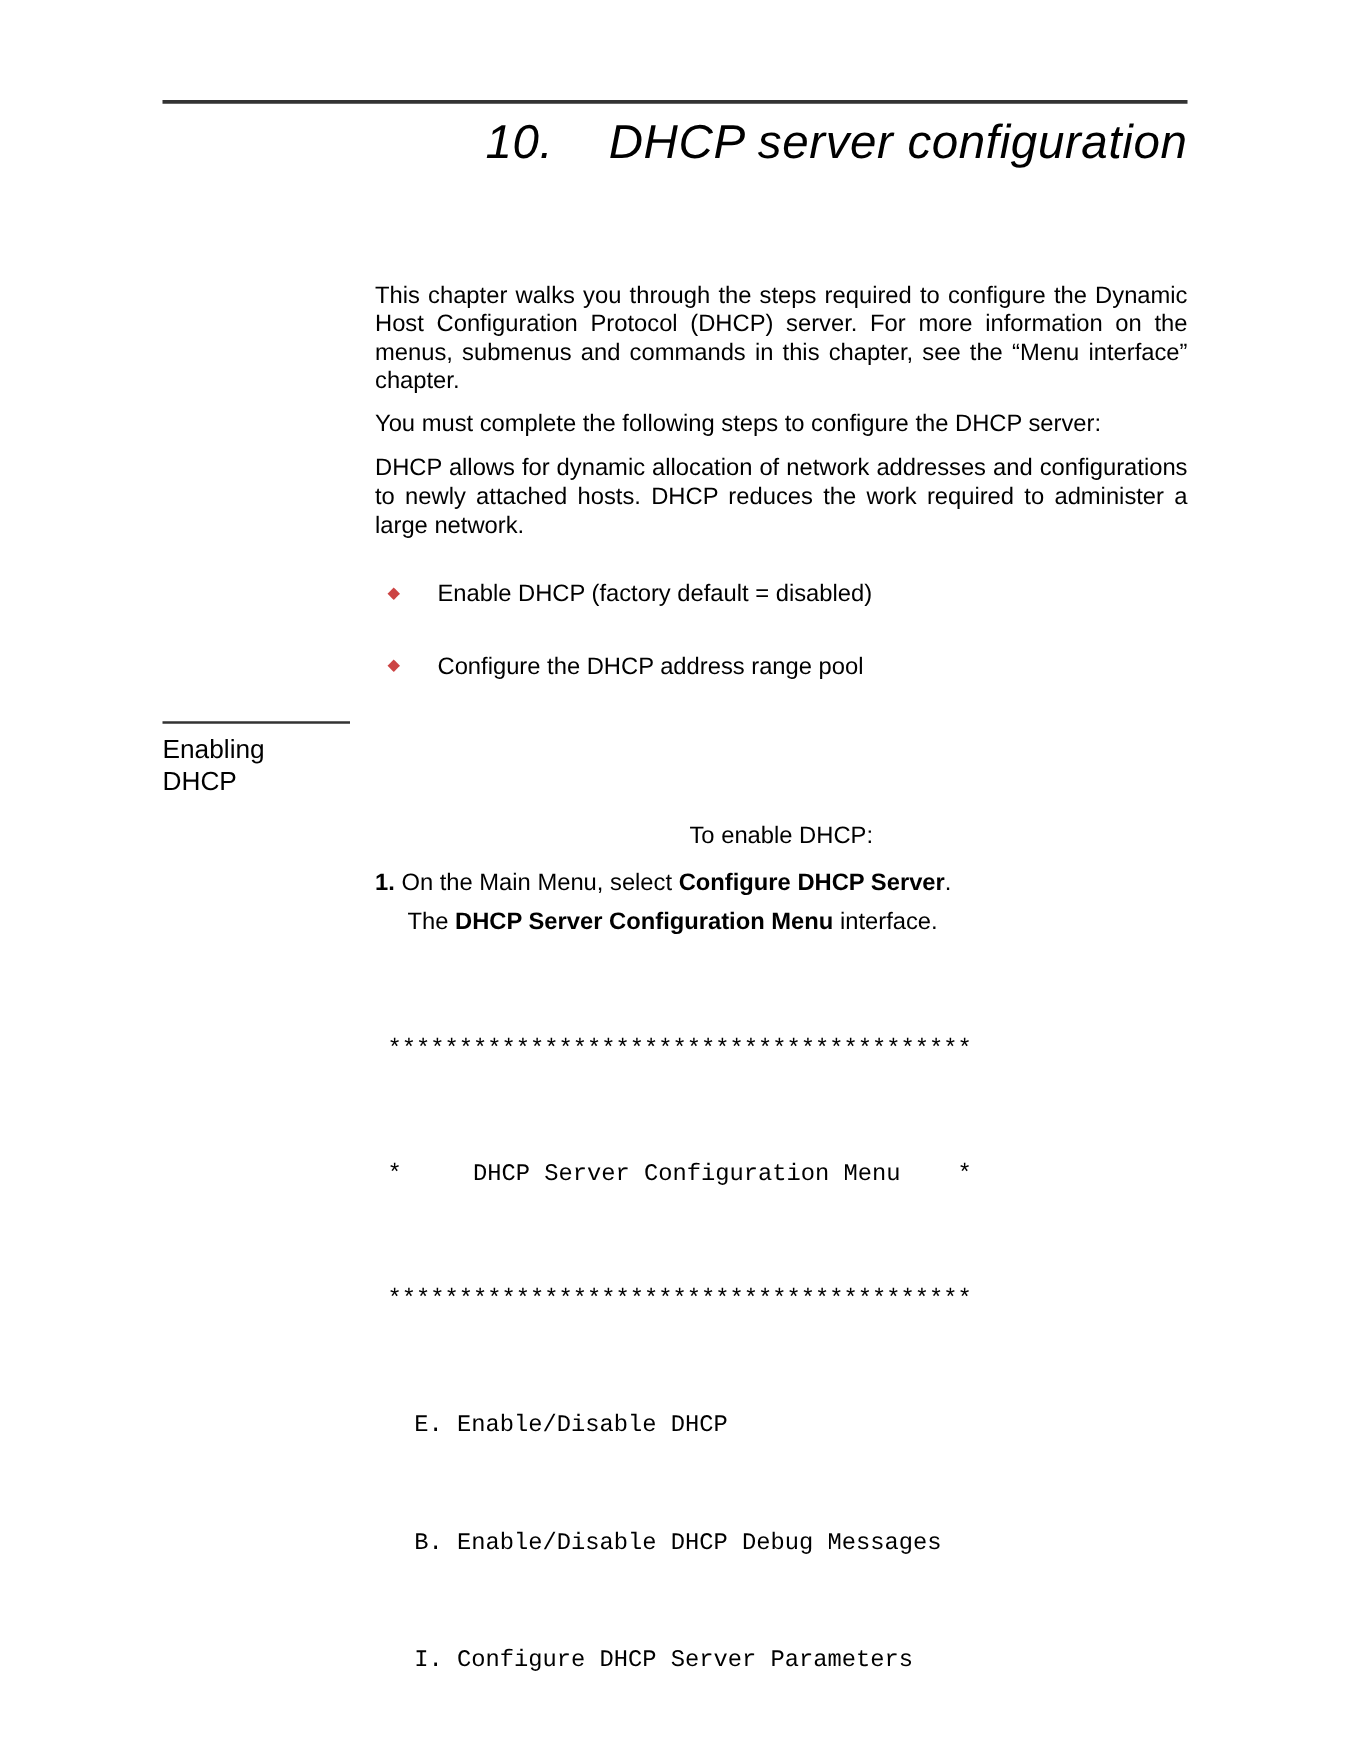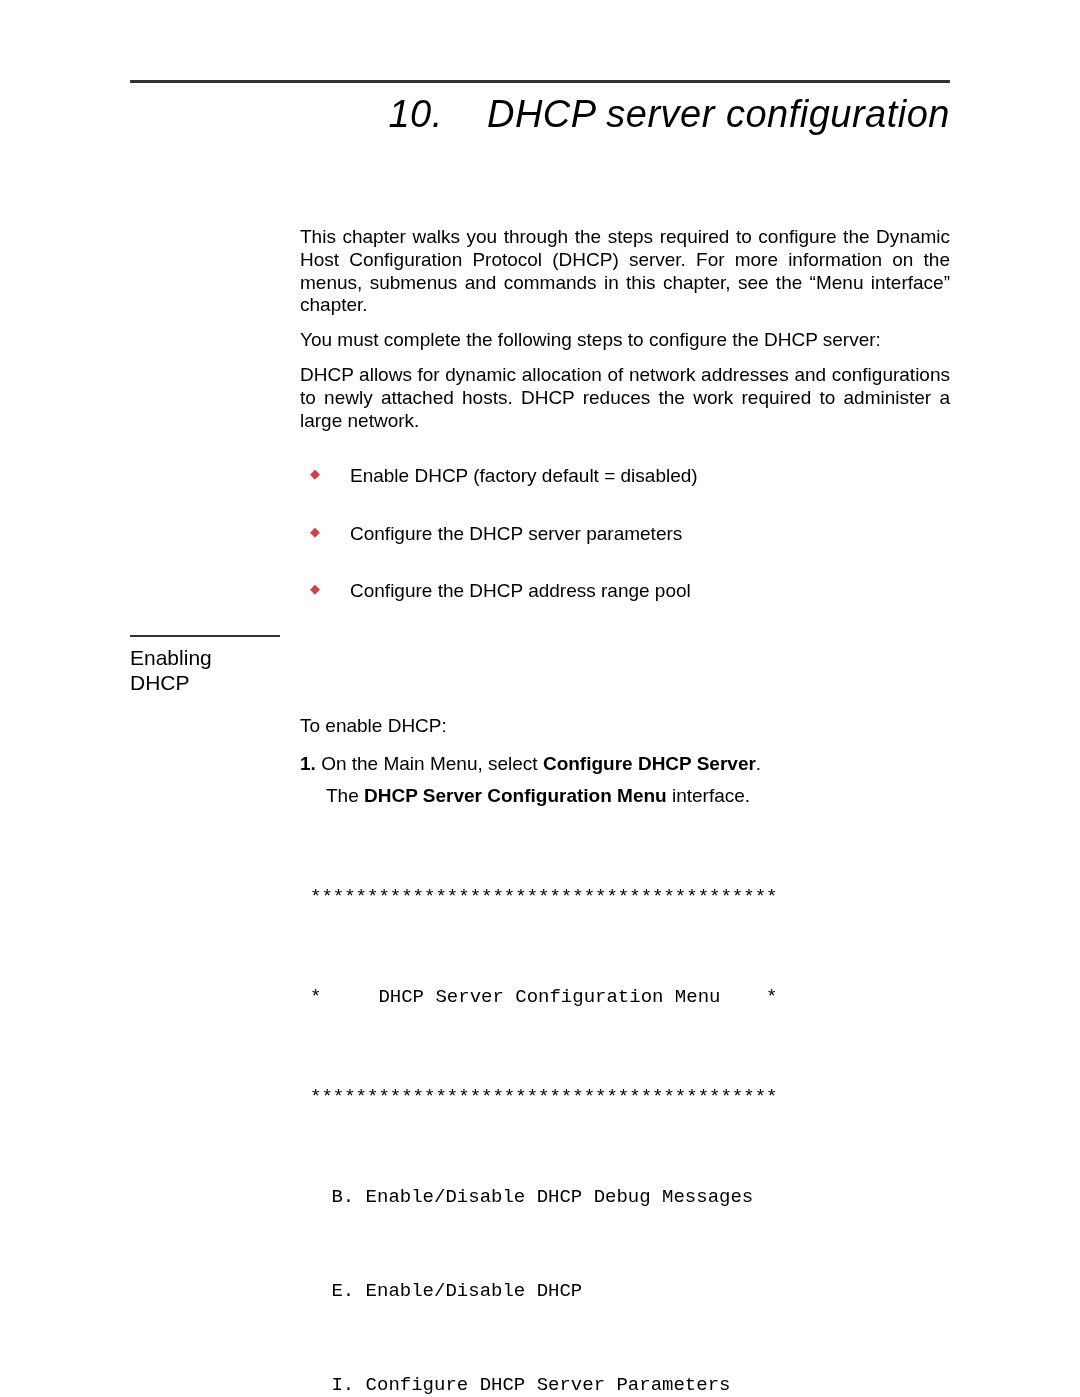--- a/index.html
+++ b/index.html
@@ -106,49 +106,48 @@
   <h1 class="chapter-title">
     <span>10.</span>&nbsp;&nbsp;&nbsp;&nbsp;<span>DHCP server configuration</span>
   </h1>
 
   <div class="body-col">
     <p class="para">This chapter walks you through the steps required to configure the Dynamic Host Configuration Protocol (DHCP) server.  For more information on the menus, submenus and commands in this chapter, see the “Menu interface” chapter.</p>
     <p class="para">You must complete the following steps to configure the DHCP server:</p>
     <p class="para">DHCP allows for dynamic allocation of network addresses and configurations to newly attached hosts.  DHCP reduces the work required to administer a large network.</p>
     <ul class="bullet-list">
       <li>Enable DHCP (factory default = disabled)</li>
-      <li>Configure the DHCP server parameters</li>
       <li>Configure the DHCP address range pool</li>
     </ul>
   </div>
 
   <div class="section-rule"></div>
   <h2 class="section-heading">
     <span>Enabling</span><br>
     <span>DHCP</span>
   </h2>
 
   <div class="body-col">
-    <p class="para" style="text-align:left">To enable DHCP:</p>
+    <p class="para" style="text-align:center">To enable DHCP:</p>
 
     <div class="step-wrap">
       <p class="step-line">
         <b>1.</b>&nbsp;<span>On the Main Menu, select </span><b>Configure DHCP Server</b><span>.</span>
       </p>
       <p class="step-sub">
         <span>The </span><b>DHCP Server Configuration Menu</b><span> interface.</span>
       </p>
     </div>
 
     <div class="menu-block">
       <div class="menu-header">*****************************************</div>
       <div class="menu-header">*     DHCP Server Configuration Menu    *</div>
       <div class="menu-header">*****************************************</div>
+      <div class="menu-item"> E. Enable/Disable DHCP</div>
       <div class="menu-item"> B. Enable/Disable DHCP Debug Messages</div>
-      <div class="menu-item"> E. Enable/Disable DHCP</div>
       <div class="menu-item"> I. Configure DHCP Server Parameters</div>
       
       
       
       
       
       
       
       
     </div>

